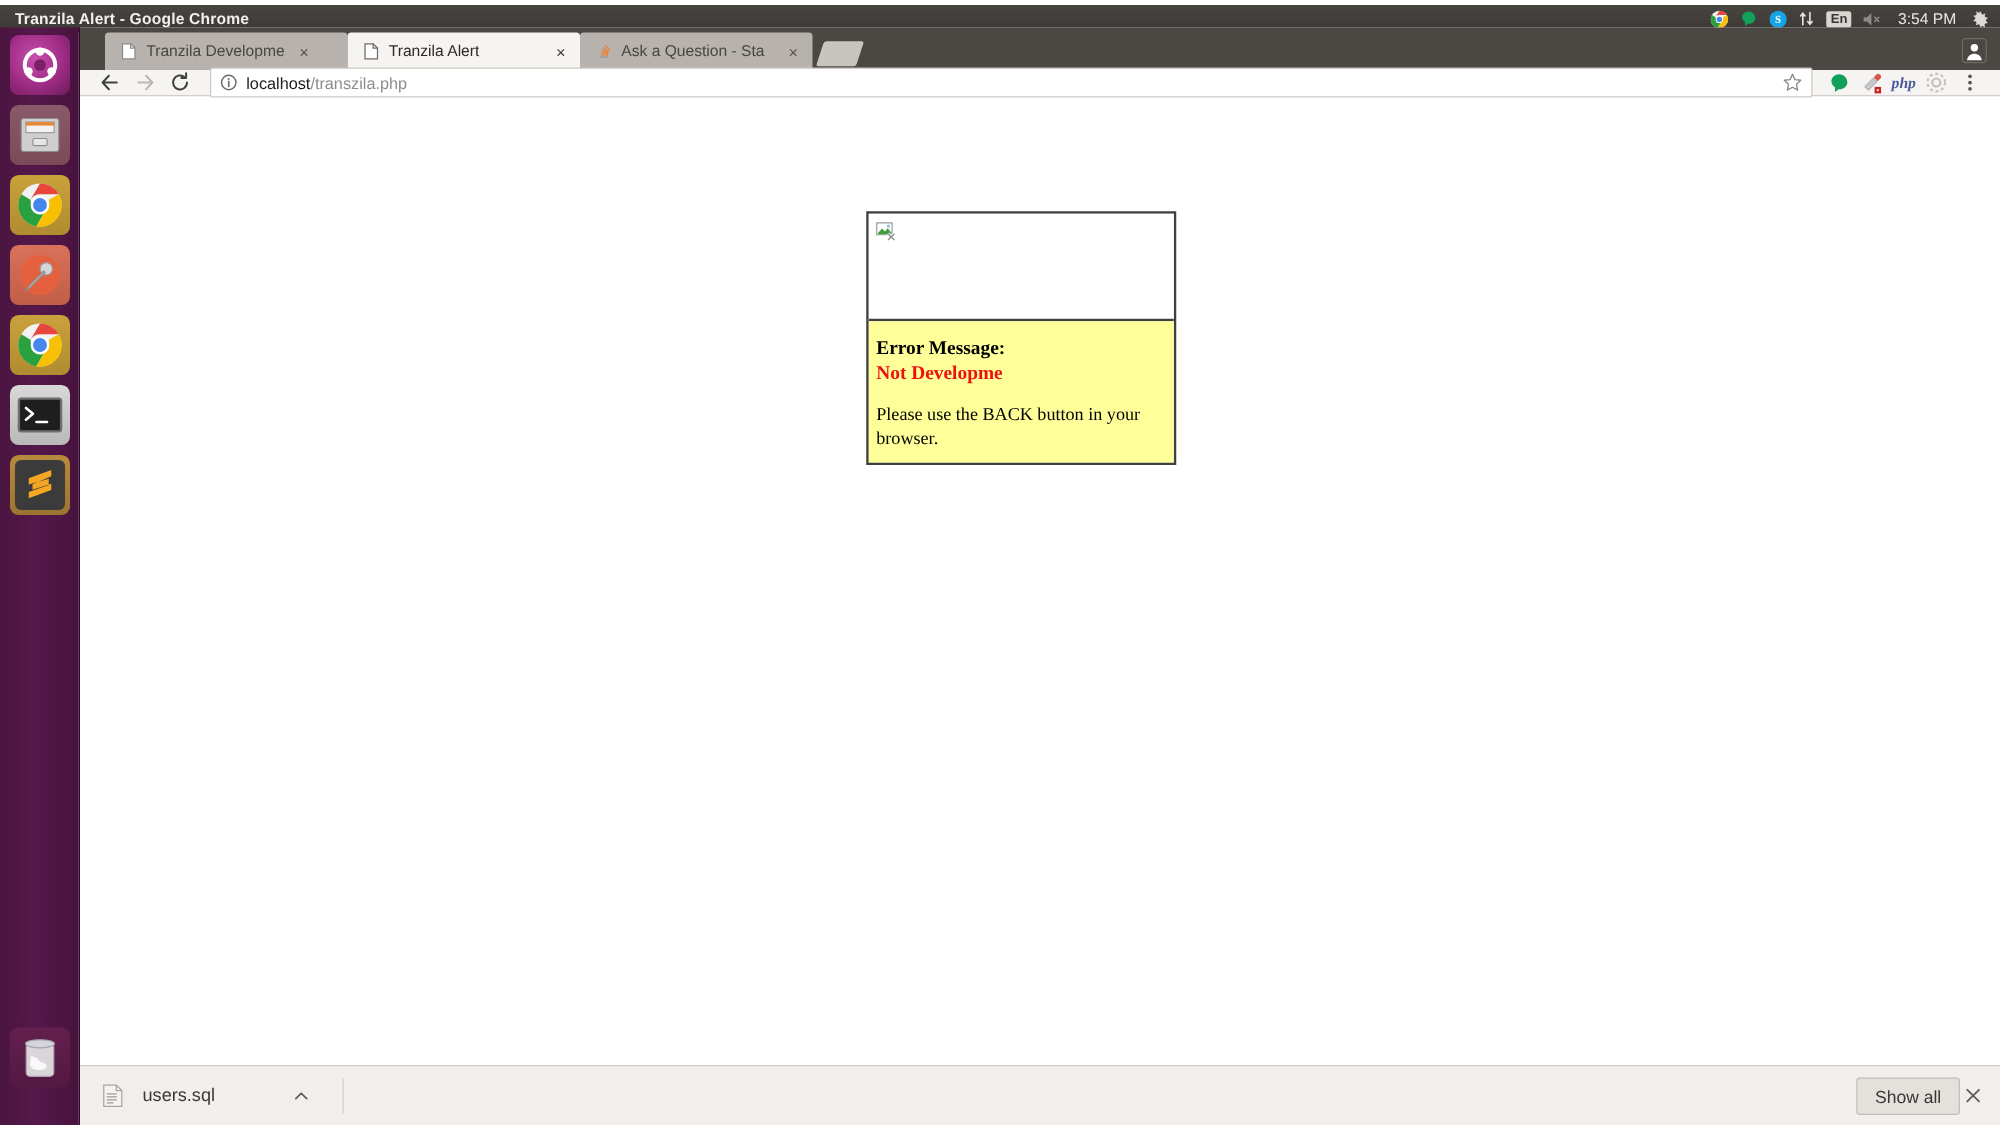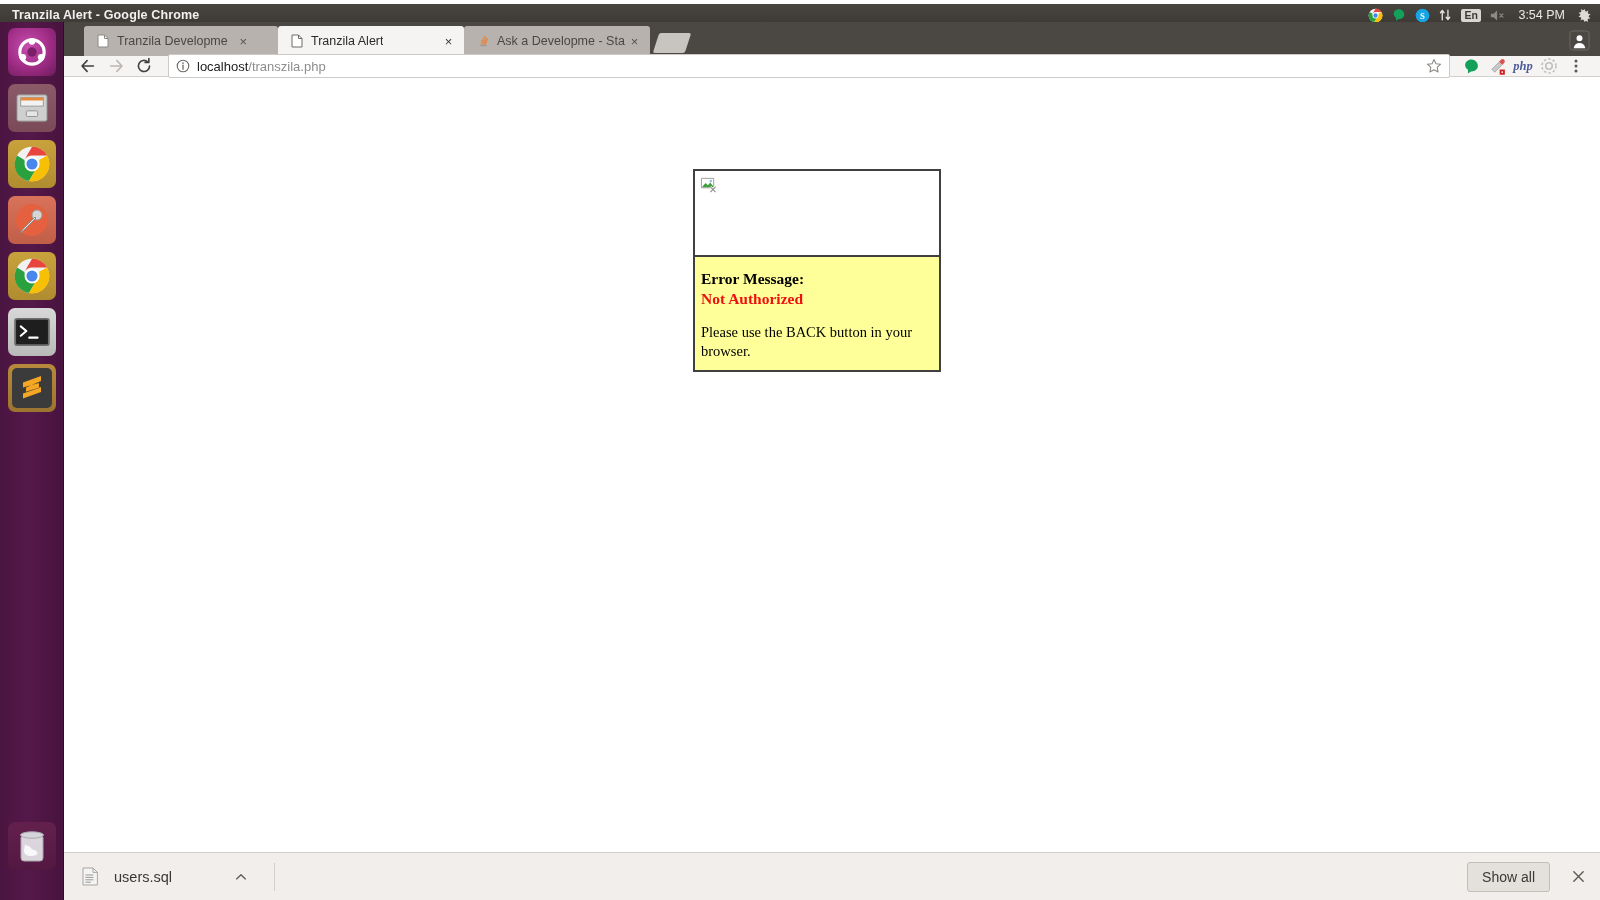--- a/index.html
+++ b/index.html
@@ -137,21 +137,21 @@
   #shelf{
     position:absolute; left:0; bottom:0; width:1536px; height:48px;
     background:#f1eeeb; border-top:1px solid #d0ccc7;
     display:flex; align-items:center; padding:0 12px;
   }
   #dl-item{ display:flex; align-items:center; height:32px; padding:0 4px;}
   #dl-icon{ width:20px;height:20px;margin-right:14px;display:flex;align-items:center;justify-content:center;}
   #dl-name{ font-size:14.5px; color:#3a3835; margin-right:60px; }
   #dl-caret{ width:18px;height:18px;display:flex;align-items:center;justify-content:center;}
   #dl-sep{ width:1px; height:28px; background:#d2cec9; margin-left:24px; }
-  #shelf-right{ margin-left:auto; display:flex; align-items:center; gap:18px; }
+  #shelf-right{ margin-left:auto; display:flex; align-items:center; gap:0; }
   #show-all{
     font-size:14px; color:#3a3835;
     background:#e4e0dc; border:1px solid #c2beb9; border-radius:3px;
     padding:6px 14px;
   }
   #shelf-close{ width:20px;height:20px;display:flex;align-items:center;justify-content:center;}
 </style>
 </head>
 <body>
 
@@ -312,21 +312,21 @@
       <span class="tab-x" style="margin-left:auto;">×</span>
     </div>
 
     <div class="tab inactive" style="width:186px;">
       <span class="tab-fav">
         <svg width="13" height="14" viewBox="0 0 14 14">
           <path d="M3.5 11.2h7v1.4h-7z" fill="#9a9a9a"></path>
           <path d="M4 9.6h6.2v1.1H4zM4.3 7.6l6 .9-.2 1.1-6-.9zM5 5.6l5.7 1.9-.4 1.1-5.7-1.9zM6.1 3.6l5.2 2.9-.6 1-5.2-2.9zM8 1.4l4.3 3.9-.8.9L7.2 2.3z" fill="#e8833a"></path>
         </svg>
       </span>
-      <span class="tab-title">Ask a Developme - Sta</span>
+      <span class="tab-title">Ask a Question - Sta</span>
       <span class="tab-x" style="margin-left:auto;">×</span>
     </div>
 
     <div id="newtab"></div>
 
     <div id="profile-btn">
       <svg width="21" height="21" viewBox="0 0 22 22">
         <rect x="1" y="1" width="20" height="20" rx="3" fill="none" stroke="#6e6a66"></rect>
         <circle cx="11" cy="8.6" r="3.1" fill="#ffffff"></circle>
         <path d="M4.8 19c.6-3.6 3.2-5.4 6.2-5.4s5.6 1.8 6.2 5.4z" fill="#ffffff"></path>
@@ -410,21 +410,21 @@
             <path d="M2.5 11 6 7.3l2.4 2.4L10.8 7l3 3.6v1.4h-11z" fill="#3f9f3f"></path>
             <circle cx="11.4" cy="5.2" r="1.3" fill="#8fbfe8"></circle>
             <path d="M11 11.6 16.5 17M16.5 11.6 11 17" stroke="#ffffff" stroke-width="2.6"></path>
             <path d="M11 11.6 16.5 17M16.5 11.6 11 17" stroke="#8a8a8a" stroke-width="1.1"></path>
           </svg>
         </span>
       </div>
 
       <div id="err-msg-pane">
         <div class="err-h">Error Message:</div>
-        <div class="err-v">Not Authorized</div>
+        <div class="err-v">Not Developme</div>
         <div class="err-note">Please use the BACK button in your browser.</div>
       </div>
 
     </div>
   </div>
 
   <div id="shelf">
     <div id="dl-item">
       <span id="dl-icon">
         <svg width="17" height="19" viewBox="0 0 17 19">

